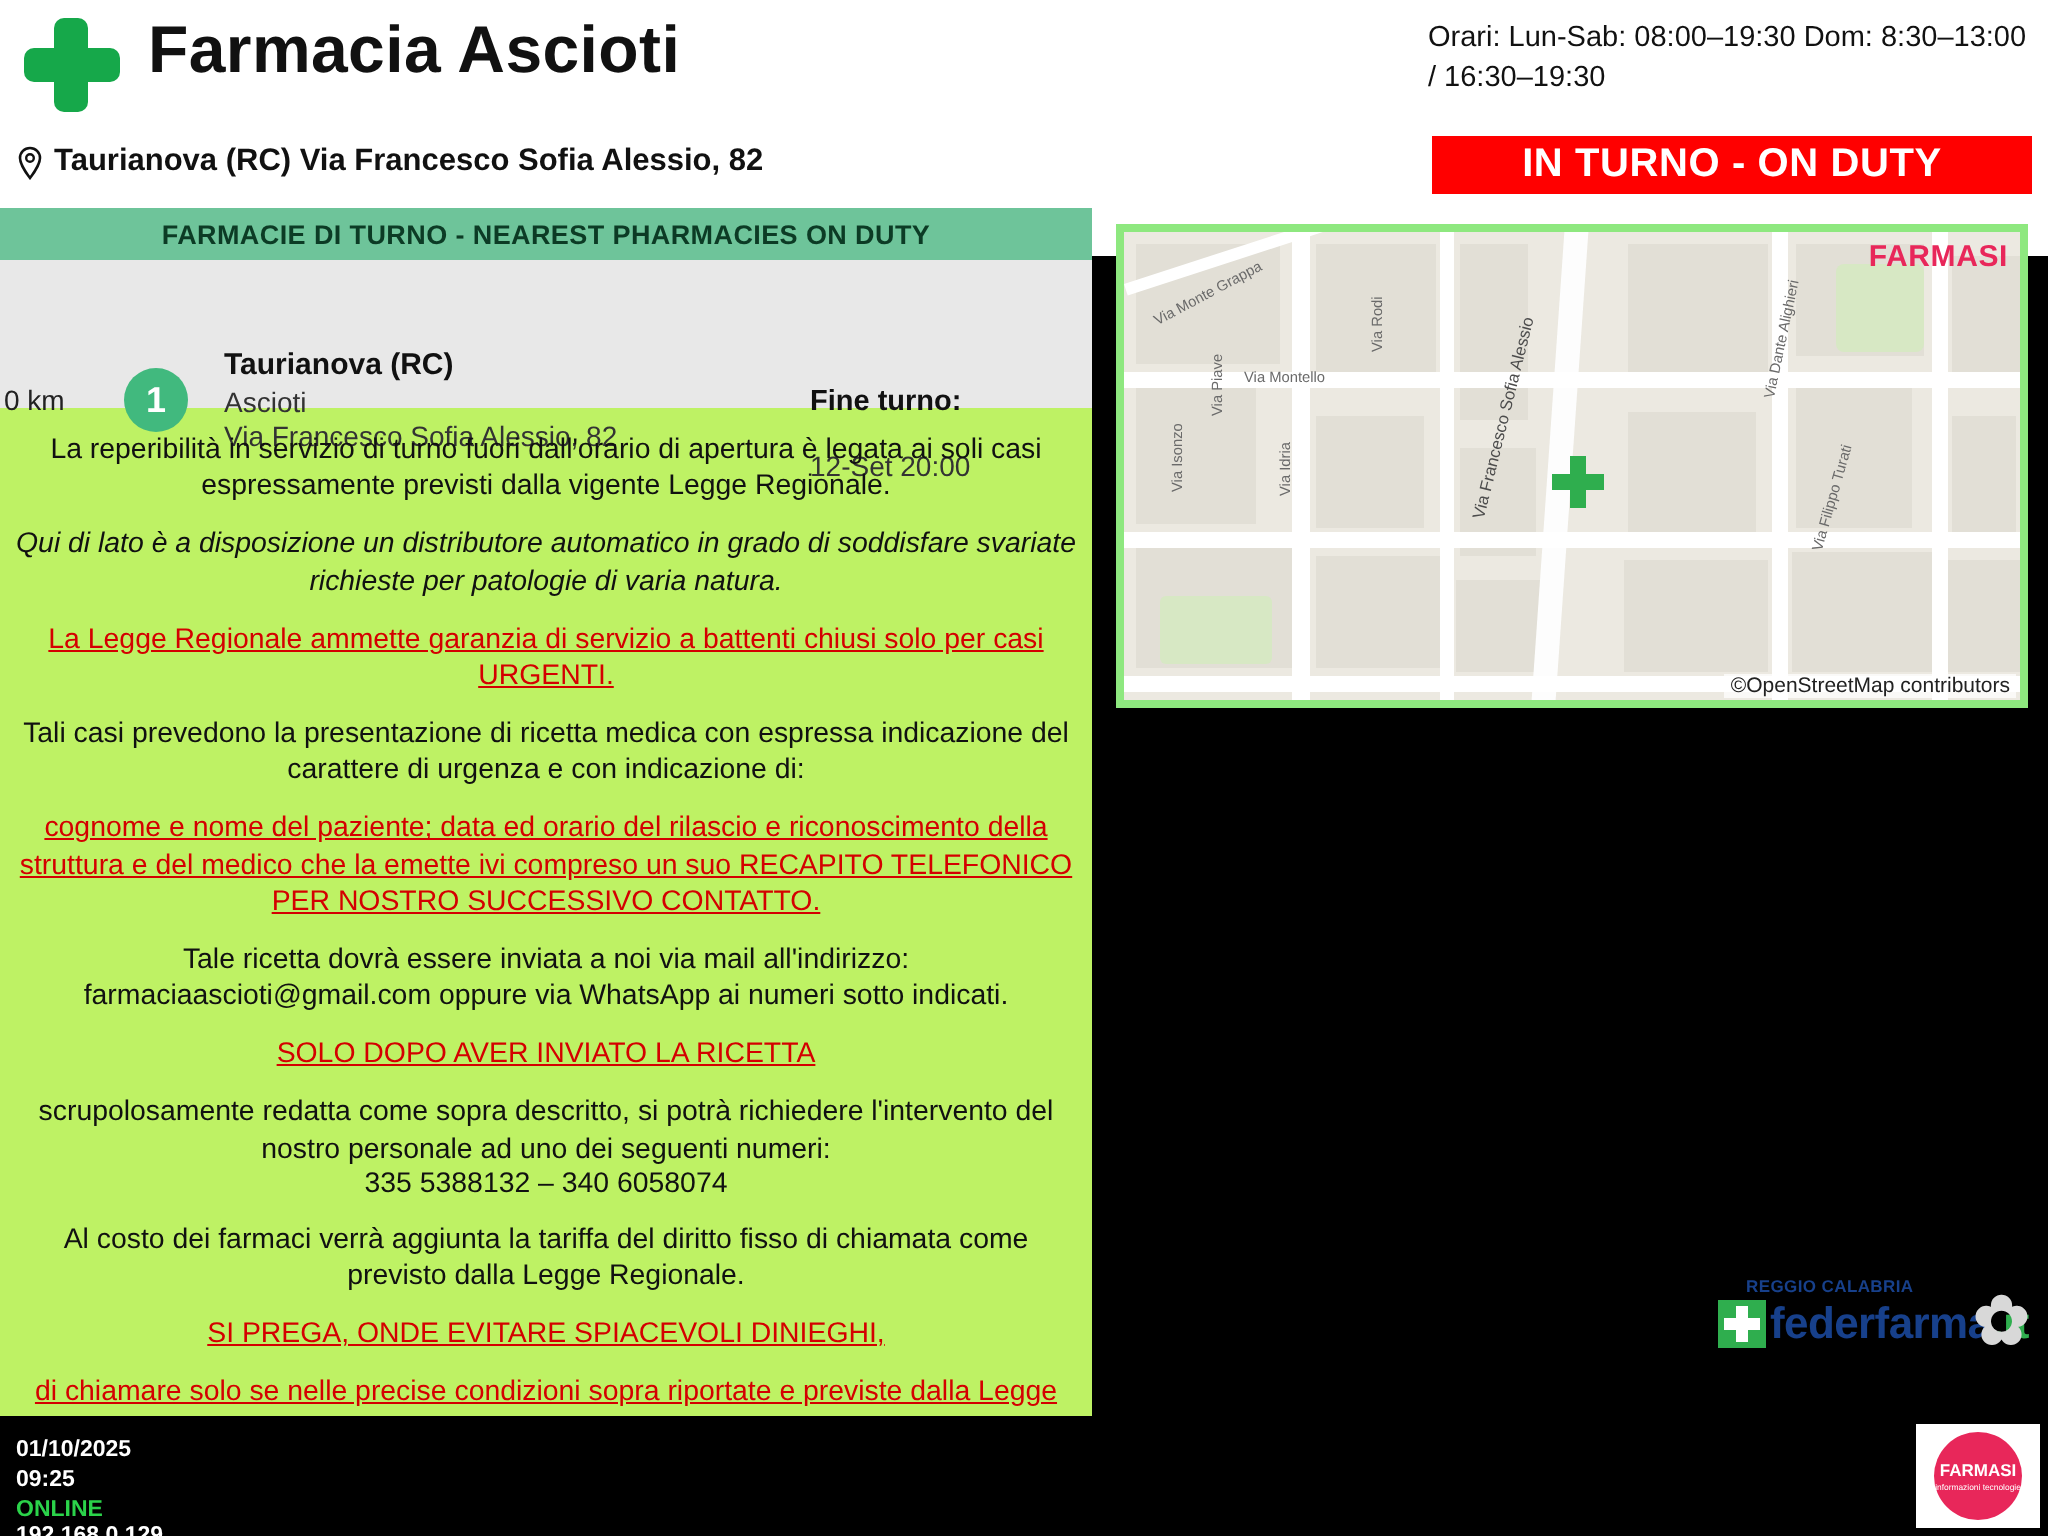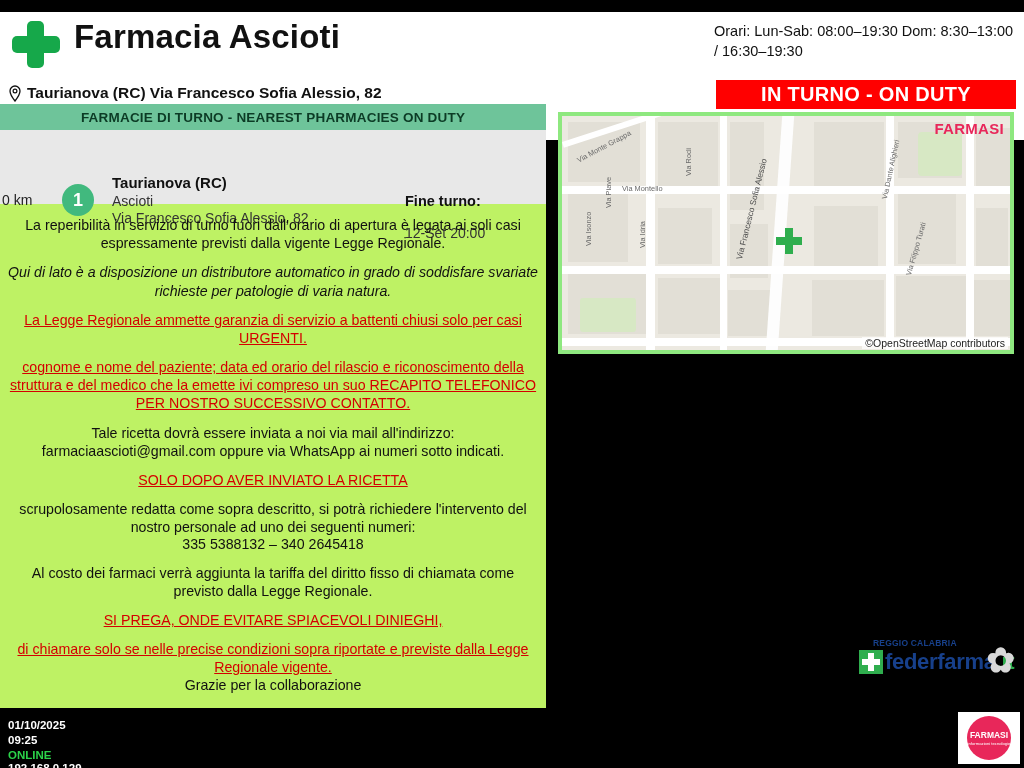--- a/index.html
+++ b/index.html
@@ -6,21 +6,21 @@
   html, body {
     width: 1024px; height: 768px;
     background: #000;
     font-family: "Liberation Sans", sans-serif;
     overflow: hidden;
   }
   #root { position: relative; width: 1024px; height: 768px; background: #000; }
 
   
   .header {
-    position: absolute; left: 0; top: 12px; width: 1024px; height: 128px;
+    position: absolute; left: 0; top: 0; width: 1024px; height: 128px;
     background: #ffffff;
   }
   .logo-cross {
     position: absolute; left: 8px; top: 6px; width: 56px; height: 52px;
   }
   .logo-cross .bar {
     position: absolute; background: #16a84a; border-radius: 5px;
   }
   .logo-cross .bar.h { left: 4px; top: 18px; width: 48px; height: 17px; }
   .logo-cross .bar.v { left: 19px; top: 3px; width: 17px; height: 47px; }
@@ -215,25 +215,26 @@
       <div class="pharm-end">
         <div class="pharm-end-label">Fine turno:</div>
         <div class="pharm-end-value">12-Set 20:00</div>
       </div>
     </div>
 
     <div class="notice">
       <p class="plain">La reperibilità in servizio di turno fuori dall'orario di apertura è legata ai soli casi espressamente previsti dalla vigente Legge Regionale.</p>
       <p class="italic">Qui di lato è a disposizione un distributore automatico in grado di soddisfare svariate richieste per patologie di varia natura.</p>
       <p class="red">La Legge Regionale ammette garanzia di servizio a battenti chiusi solo per casi URGENTI.</p>
+      <p class="plain">Tali casi prevedono la presentazione di ricetta medica con espressa indicazione del carattere di urgenza e con indicazione di:</p>
       <p class="red">cognome e nome del paziente; data ed orario del rilascio e riconoscimento della struttura e del medico che la emette ivi compreso un suo RECAPITO TELEFONICO PER NOSTRO SUCCESSIVO CONTATTO.</p>
       <p class="plain">Tale ricetta dovrà essere inviata a noi via mail all'indirizzo: farmaciaascioti@gmail.com oppure via WhatsApp ai numeri sotto indicati.</p>
       <p class="red">SOLO DOPO AVER INVIATO LA RICETTA</p>
       <p class="plain tight">scrupolosamente redatta come sopra descritto, si potrà richiedere l'intervento del nostro personale ad uno dei seguenti numeri:</p>
-      <p class="plain tight" style="margin-top:-11px">335 5388132 – 340 2645418</p>
+      <p class="plain tight" style="margin-top:-11px">335 5388132 – 340 6058074</p>
       <p class="plain">Al costo dei farmaci verrà aggiunta la tariffa del diritto fisso di chiamata come previsto dalla Legge Regionale.</p>
       <p class="red">SI PREGA, ONDE EVITARE SPIACEVOLI DINIEGHI,</p>
       <p class="red" style="margin-bottom:0">di chiamare solo se nelle precise condizioni sopra riportate e previste dalla Legge Regionale vigente.</p>
       <p class="plain">Grazie per la collaborazione</p>
     </div>
   </div>
 
   <div class="map-wrap">
     <div class="map">
       <div class="map-bg"></div>

